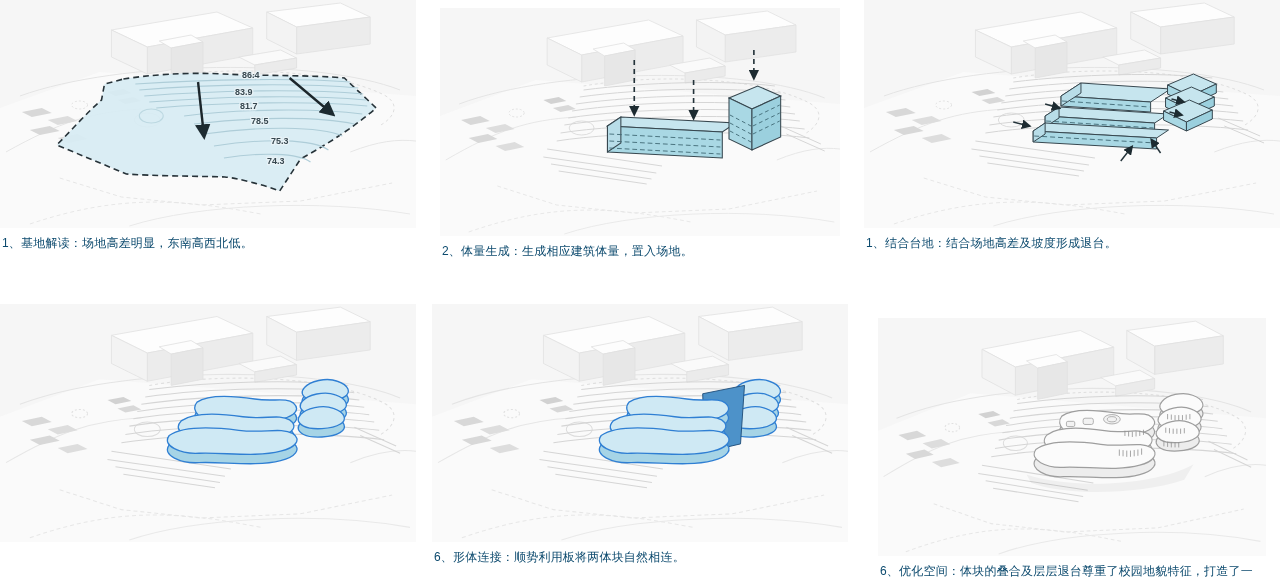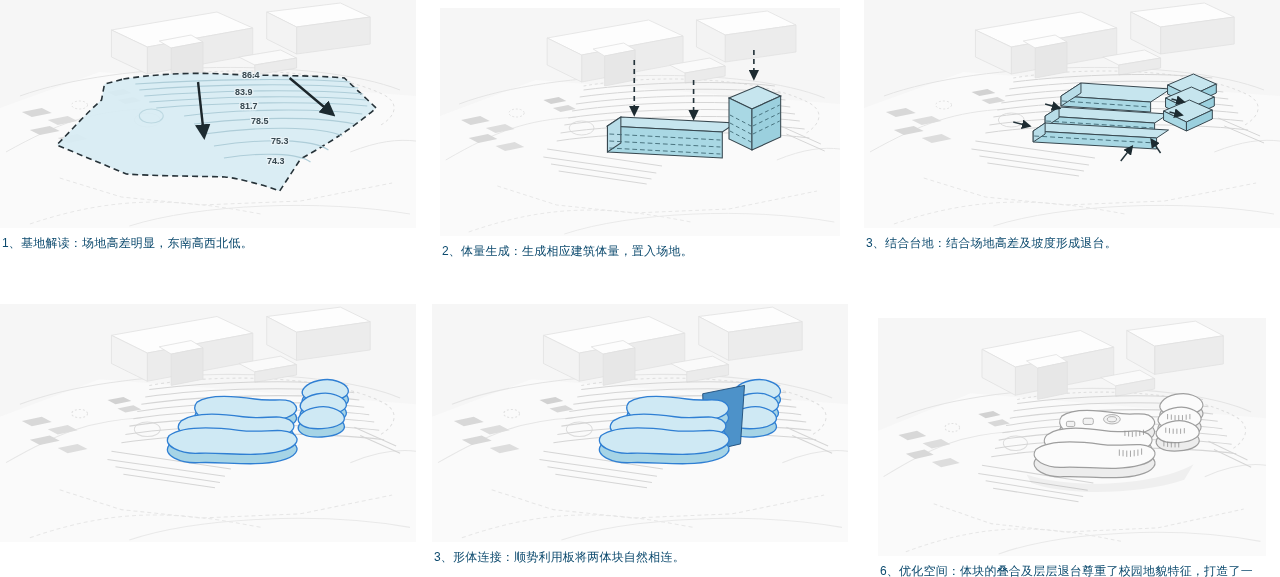--- a/index.html
+++ b/index.html
@@ -200,21 +200,21 @@
           <g stroke="#24333a" stroke-width="1.5" fill="none">
             <path d="M150,122 L166,126" marker-end="url(#ah)"></path>
             <path d="M182,104 L196,108" marker-end="url(#ah)"></path>
             <path d="M258,161 L269,147" marker-end="url(#ah)"></path>
             <path d="M298,153 L289,140" marker-end="url(#ah)"></path>
             <path d="M309,99 L321,102" marker-end="url(#ah)"></path>
             <path d="M307,112 L319,115" marker-end="url(#ah)"></path>
           </g>
         </svg>
       </div>
-      <figcaption class="caption">3、结合台地：结合场地高差及坡度形成退台。</figcaption>
+      <figcaption class="caption">1、结合台地：结合场地高差及坡度形成退台。</figcaption>
     </figure>
   </div>
 
   <div class="row row2">
 
     <figure class="panel" style="margin:0">
       <div class="panel-img">
         <svg viewBox="0 0 418 228" preserveAspectRatio="none">
           <use href="#siteBase"></use>
           <use href="#terraceLines"></use>
@@ -255,21 +255,21 @@
           <g stroke="#2f7fd3" stroke-width="1.3">
             <use href="#plateTopP" transform="translate(0,9)" fill="#a6d4e6"></use>
             <use href="#plateTopP" fill="#cfe9f4"></use>
             <use href="#plateMidP" transform="translate(0,9)" fill="#a6d4e6"></use>
             <use href="#plateMidP" fill="#cfe9f4"></use>
             <use href="#plateBotP" transform="translate(0,9)" fill="#a6d4e6"></use>
             <use href="#plateBotP" fill="#cfe9f4"></use>
           </g>
         </svg>
       </div>
-      <figcaption class="caption">3、形体连接：顺势利用板将两体块自然相连。</figcaption>
+      <figcaption class="caption">6、形体连接：顺势利用板将两体块自然相连。</figcaption>
     </figure>
 
     <figure class="panel" style="margin:14px">
       <div class="panel-img">
         <svg viewBox="0 0 418 228" preserveAspectRatio="none">
           <use href="#siteBase"></use>
           <use href="#terraceLines"></use>
           <path d="M160,150 C210,165 300,160 340,140 L330,155 C280,170 200,170 165,158 Z" fill="rgba(0,0,0,0.045)"></path>
           <g stroke="#9e9e9e" stroke-width="1.2">
             <use href="#stackP" transform="translate(0,8)" fill="#ededed"></use>

